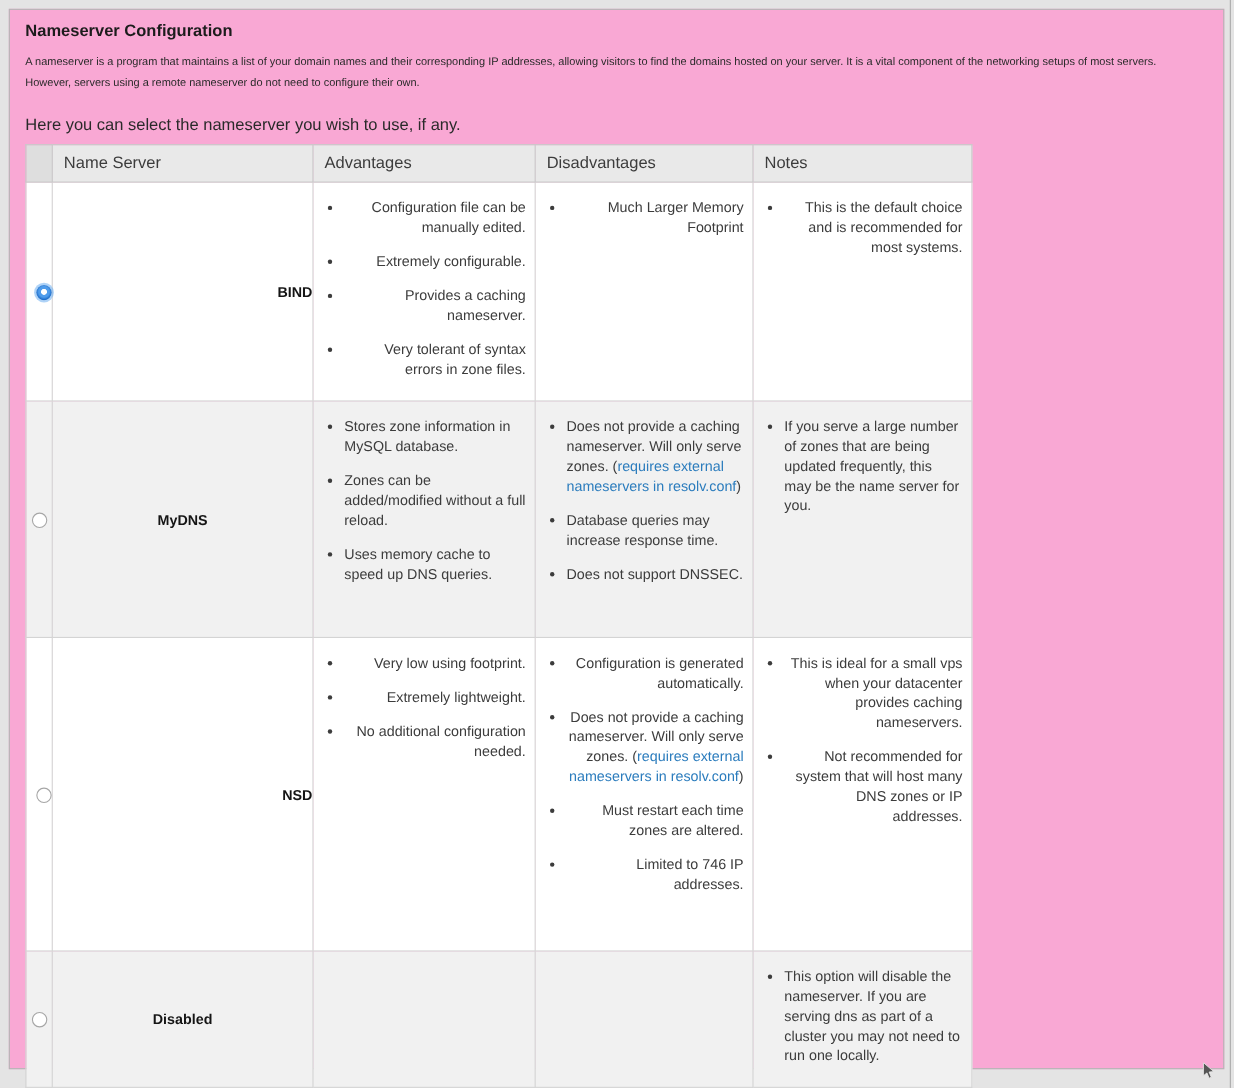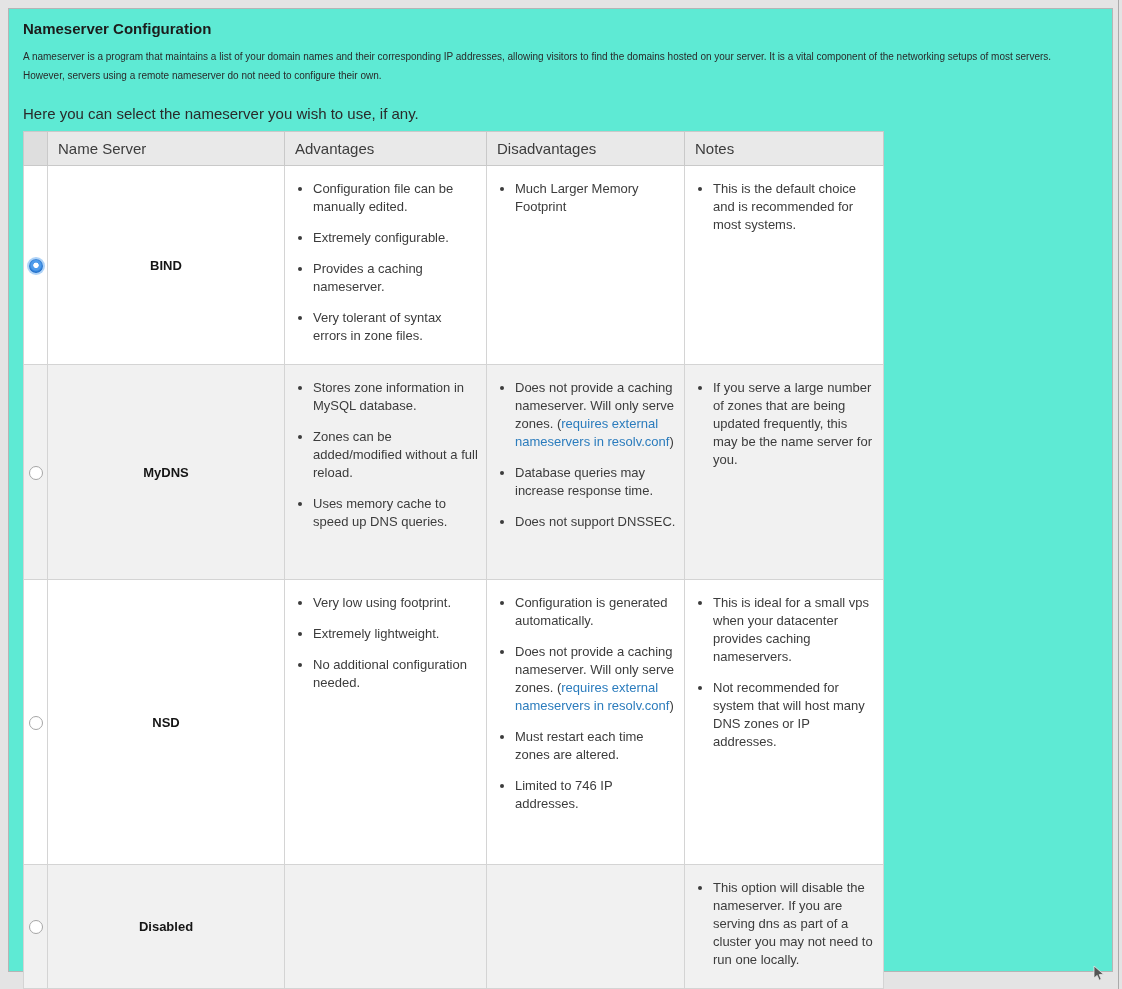--- a/index.html
+++ b/index.html
@@ -17,21 +17,21 @@
     right: 3px; top: 0;
     width: 1px; height: 989px;
     background: #aaaaaa;
   }
   .panel {
     position: absolute;
     left: 8px; top: 8px;
     width: 1105px;
     height: 964px;
     box-sizing: border-box;
-    background: #5eead4;
+    background: #f9a8d4;
     border: 1px solid #b5b5b5;
     padding: 11px 14px;
   }
   .page-title {
     font-size: 15px;
     font-weight: bold;
     color: #1c1c1c;
     margin: 0 0 10px 0;
   }
   .intro {
@@ -67,21 +67,21 @@
     height: 15px;
   }
   .ns-table th.th-radio { background: #dedede; padding: 8px 0; }
   .ns-table td {
     border: 1px solid #d4d4d4;
     font-size: 13px;
     color: #3c3c3c;
     padding: 0;
     vertical-align: top;
   }
-  tr.row-plain td { background: #ffffff; }
+  tr.row-plain td { background: #ffffff; text-align: right; }
   tr.row-alt  td { background: #f1f1f1; }
   td.radio-cell {
     text-align: center;
     vertical-align: middle;
   }
   td.name-cell {
     text-align: center;
     vertical-align: middle;
     font-weight: bold;
     color: #151515;

